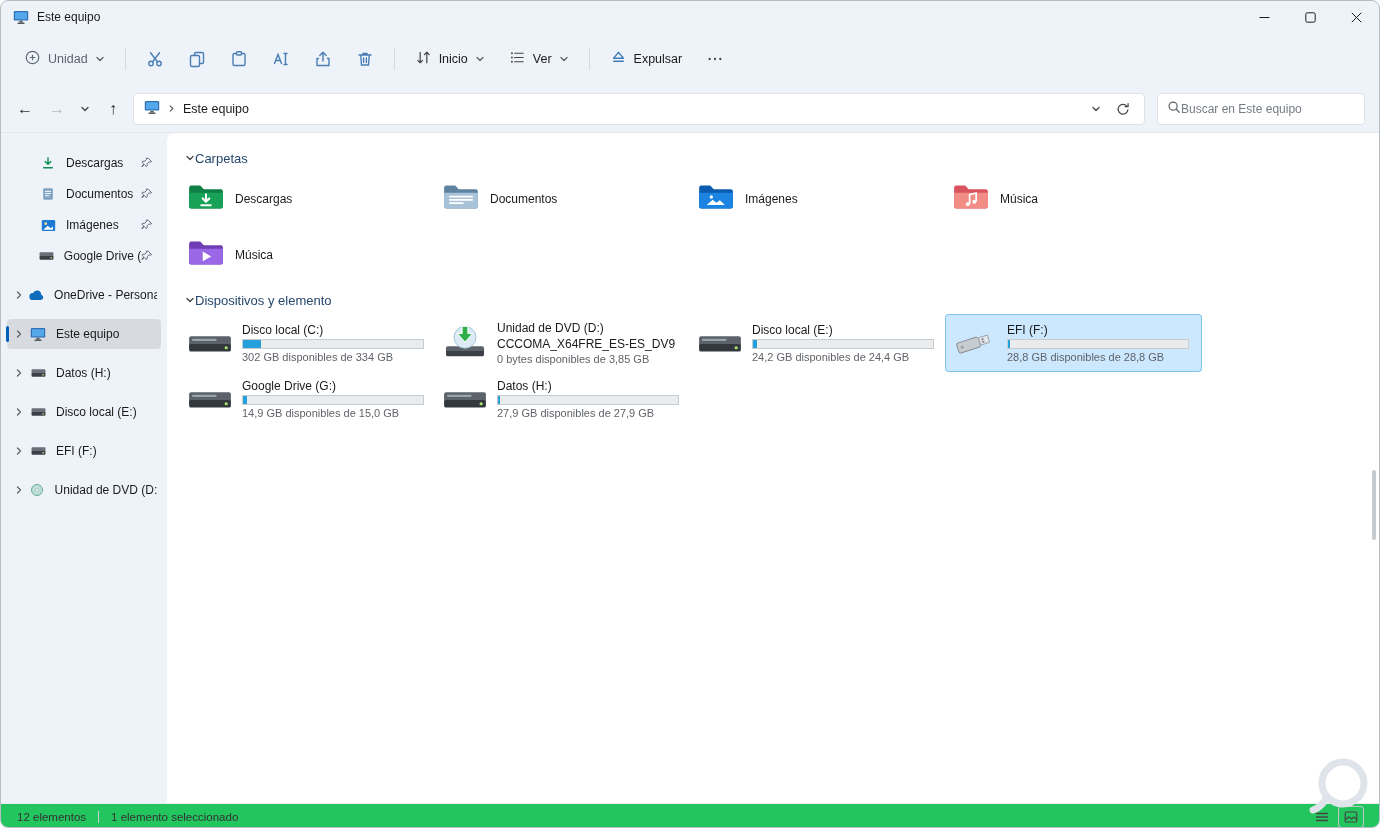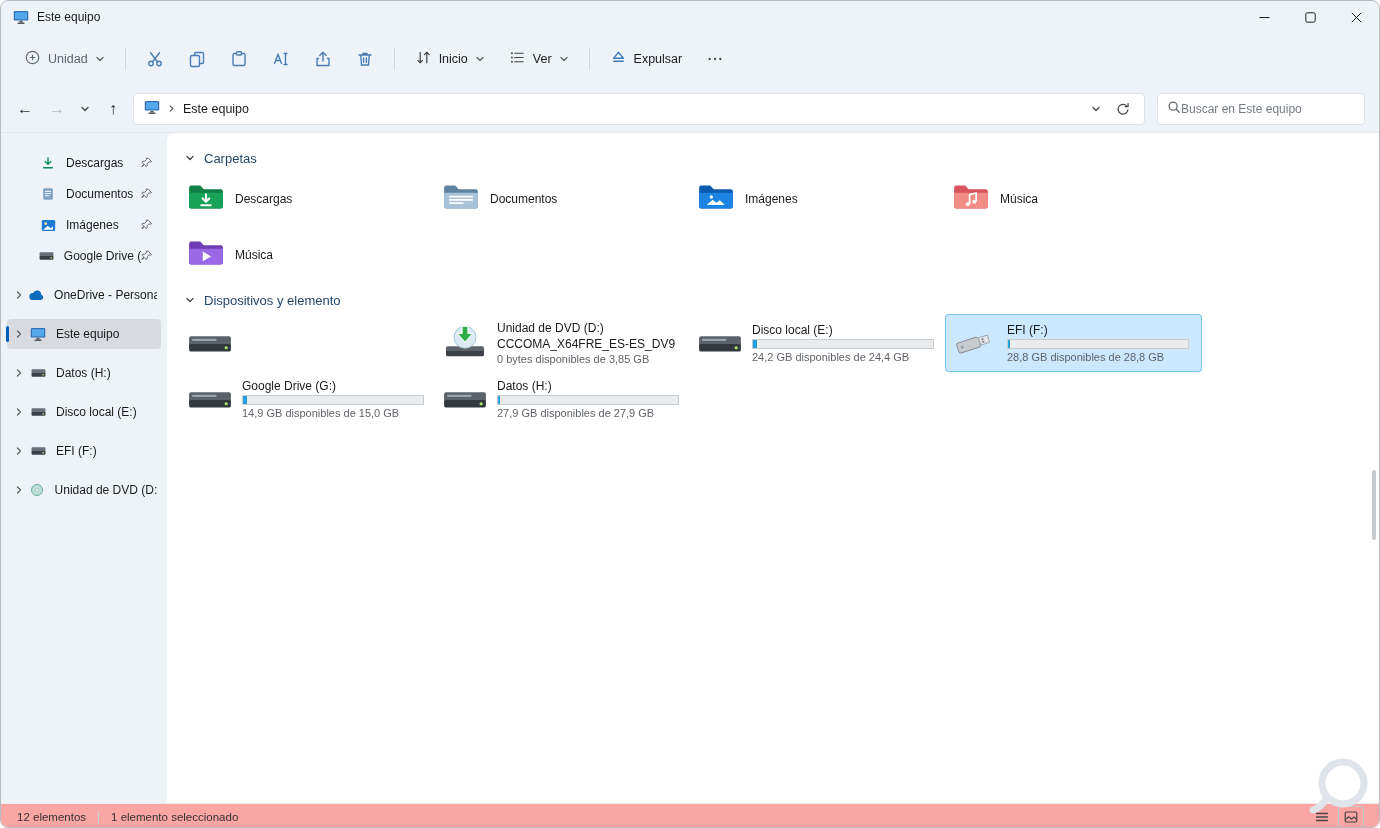--- a/index.html
+++ b/index.html
@@ -45,39 +45,39 @@
   .side-row .expander { width:16px; display:flex; justify-content:center; color:#5f6368; }
   .side-row .s-icon { width:20px; display:flex; justify-content:center; margin-left:1px; }
   .side-row .s-label { margin-left:8px; white-space:nowrap; overflow:hidden; }
   .side-row .pin { margin-left:auto; display:flex; color:#5c646d; padding-right:4px; }
   .side-row.child { padding-left:30px; }
   .side-row.gap { margin-top:9px; }
   .side-row.selected { background:#d7dbe0; }
   .side-row.selected::before { content:""; position:absolute; left:-1px; top:7px; width:3px; height:16px; border-radius:2px; background:#005fb8; }
 
   .content { flex:1; background:#fff; border-top-left-radius:8px; padding:12px 0 0 14px; position:relative; }
-  .section-head { display:flex; align-items:center; gap:9px; height:26px; font-size:13px; color:#25476b; margin-left:4px; }
+  .section-head { display:flex; align-items:center; height:26px; font-size:13px; color:#25476b; margin-left:4px; }
   .section-head .chev { color:#454545; display:flex; }
   .grid { display:grid; grid-template-columns:repeat(4,255px); }
   .grid.drives { margin-top:2px; }
   .tile { display:flex; align-items:center; height:56px; padding:2px 6px; gap:10px; border-radius:3px; }
   .f-label { font-size:12px; }
   .tile.drive { gap:9px; }
   .d-icon { flex:none; display:flex; }
   .d-info { display:flex; flex-direction:column; justify-content:center; gap:2px; min-width:0; flex:1; padding-right:8px; }
   .d-name, .d-sub { font-size:12px; line-height:14px; white-space:nowrap; }
   .d-bar { width:182px; height:10px; background:#e9ebed; border:1px solid #c7ccd1; }
   .d-fill { height:100%; background:#26a0da; }
   .d-free { font-size:11px; color:#5f6368; line-height:13px; white-space:nowrap; }
   .tile.selected { background:#cce8ff; box-shadow:0 0 0 1px #7fc2ef; }
 
   .scroll-thumb { position:absolute; right:3px; top:337px; width:4px; height:70px; border-radius:2px; background:#c6cacf; }
 
   
-  .statusbar { height:26px; background:#fca5a5; border-top:1px solid #ececec; display:flex; align-items:center;
+  .statusbar { height:26px; background:#22c55e; border-top:1px solid #ececec; display:flex; align-items:center;
                padding:0 16px; gap:12px; font-size:11.5px; color:#333; position:relative; }
   .sb-sep { width:1px; height:12px; background:#cdd1d6; }
   .sb-right { margin-left:auto; display:flex; gap:5px; align-items:center; }
   .sb-btn { width:24px; height:20px; display:flex; align-items:center; justify-content:center; border:none; background:transparent; color:#454545; border-radius:3px; }
   .sb-btn.active { box-shadow:0 0 0 1px #c3c8cd; }
 
   .watermark { position:absolute; right:4px; bottom:0; pointer-events:none; }
 </style>
 </head>
 <body>
@@ -497,20 +497,27 @@
 
         <div class="tile drive">
           <span class="d-icon">
               <svg width="46" height="38" viewBox="0 0 48 40">
                 <rect x="2" y="13" width="44" height="11" rx="2" fill="#5b6269"></rect>
                 <rect x="2" y="21" width="44" height="8" rx="2" fill="#33383e"></rect>
                 <rect x="5" y="15.5" width="26" height="2.5" rx="1.2" fill="#9aa3ab"></rect>
                 <circle cx="41" cy="25" r="1.7" fill="#aee66e"></circle>
               </svg>
             </span>
+          <div class="d-info">
+            <div class="d-name">Disco local (C:)</div>
+            <div class="d-bar">
+                <div class="d-fill" style="width: 10%;"></div>
+              </div>
+            <div class="d-free">302 GB disponibles de 334 GB</div>
+          </div>
         </div>
 
         <div class="tile drive">
           <span class="d-icon">
               <svg width="46" height="38" viewBox="0 0 48 40">
                 <rect x="4" y="26" width="40" height="8" rx="2" fill="#3a4046"></rect>
                 <rect x="4" y="23.5" width="40" height="5" rx="2" fill="#5b6269"></rect>
                 <circle cx="24" cy="14" r="11.5" fill="#dcebf3" stroke="#9fc0d4" stroke-width="1"></circle>
                 <circle cx="24" cy="14" r="3.2" fill="#f5f9fb" stroke="#b9cdd9" stroke-width="1"></circle>
                 <path d="M21 2.5 h6 v7.5 h5 l-8 9 -8-9 h5 Z" fill="#2fae47" stroke="#fff" stroke-width="1"></path>

